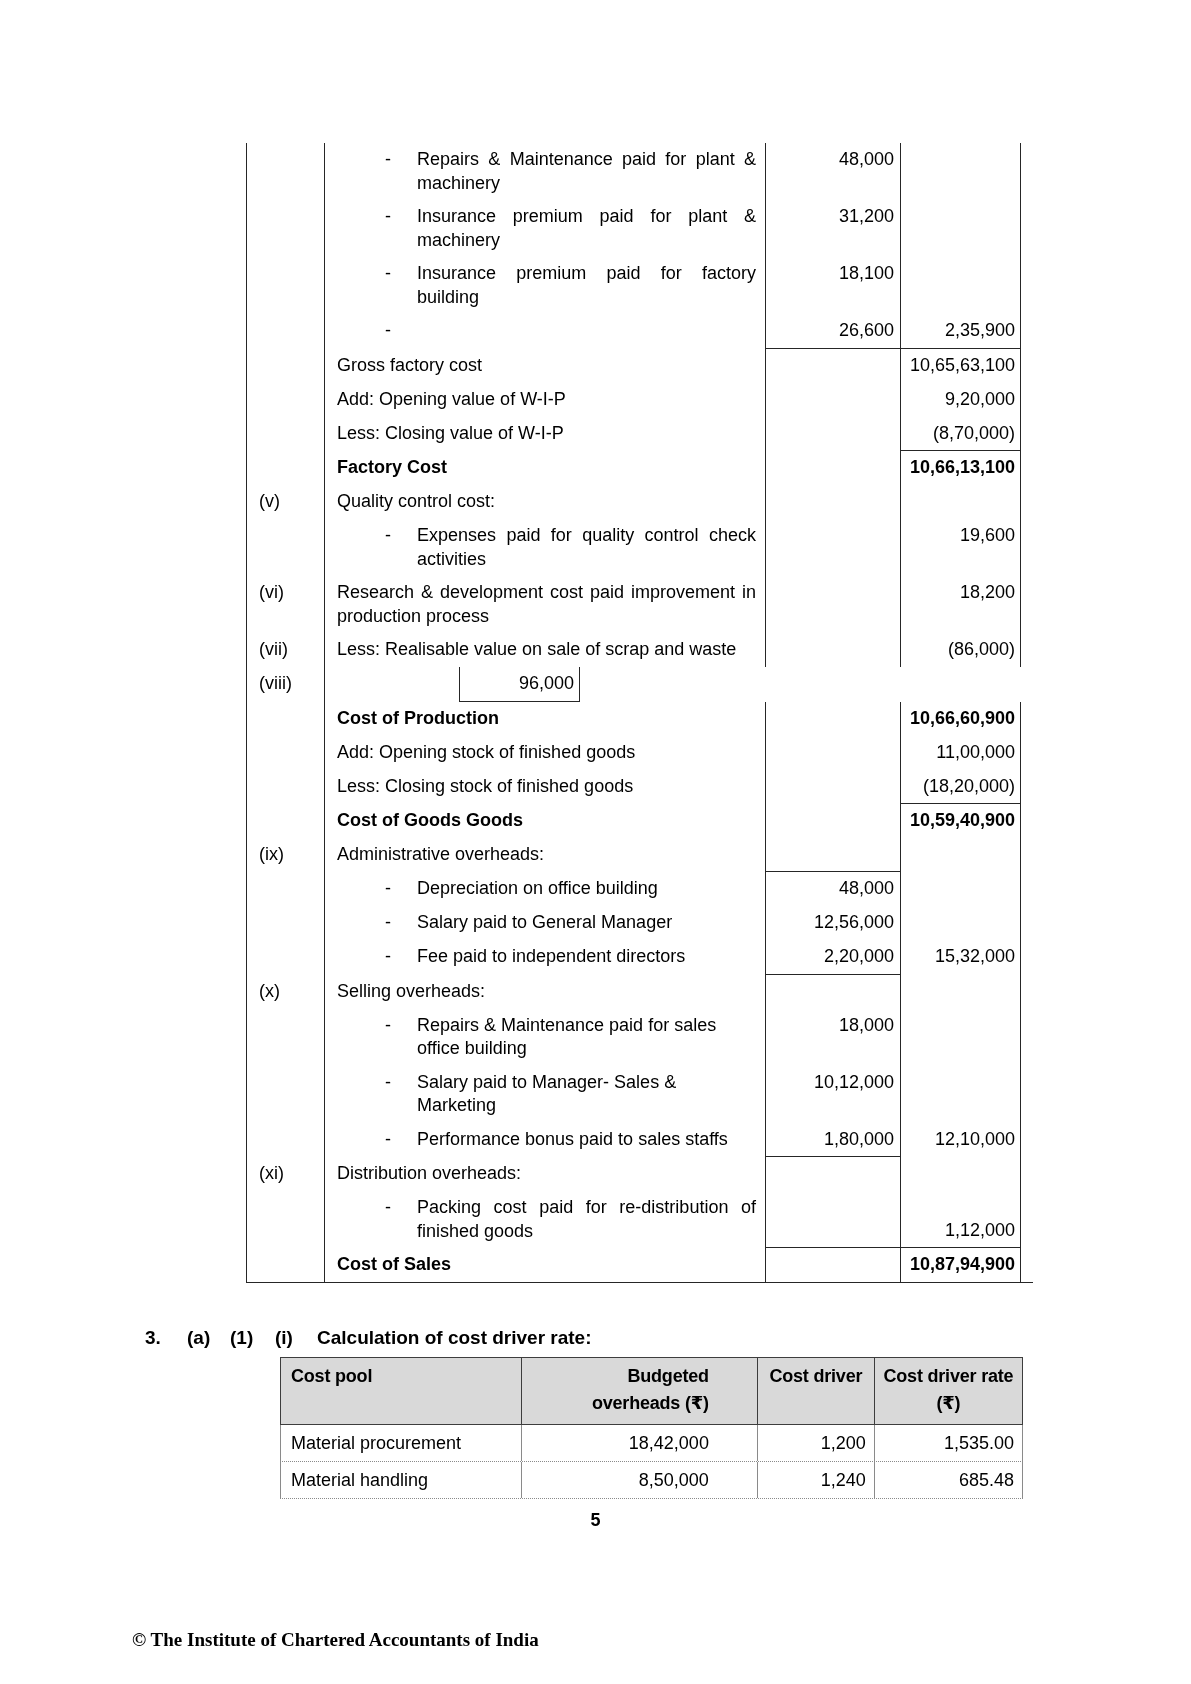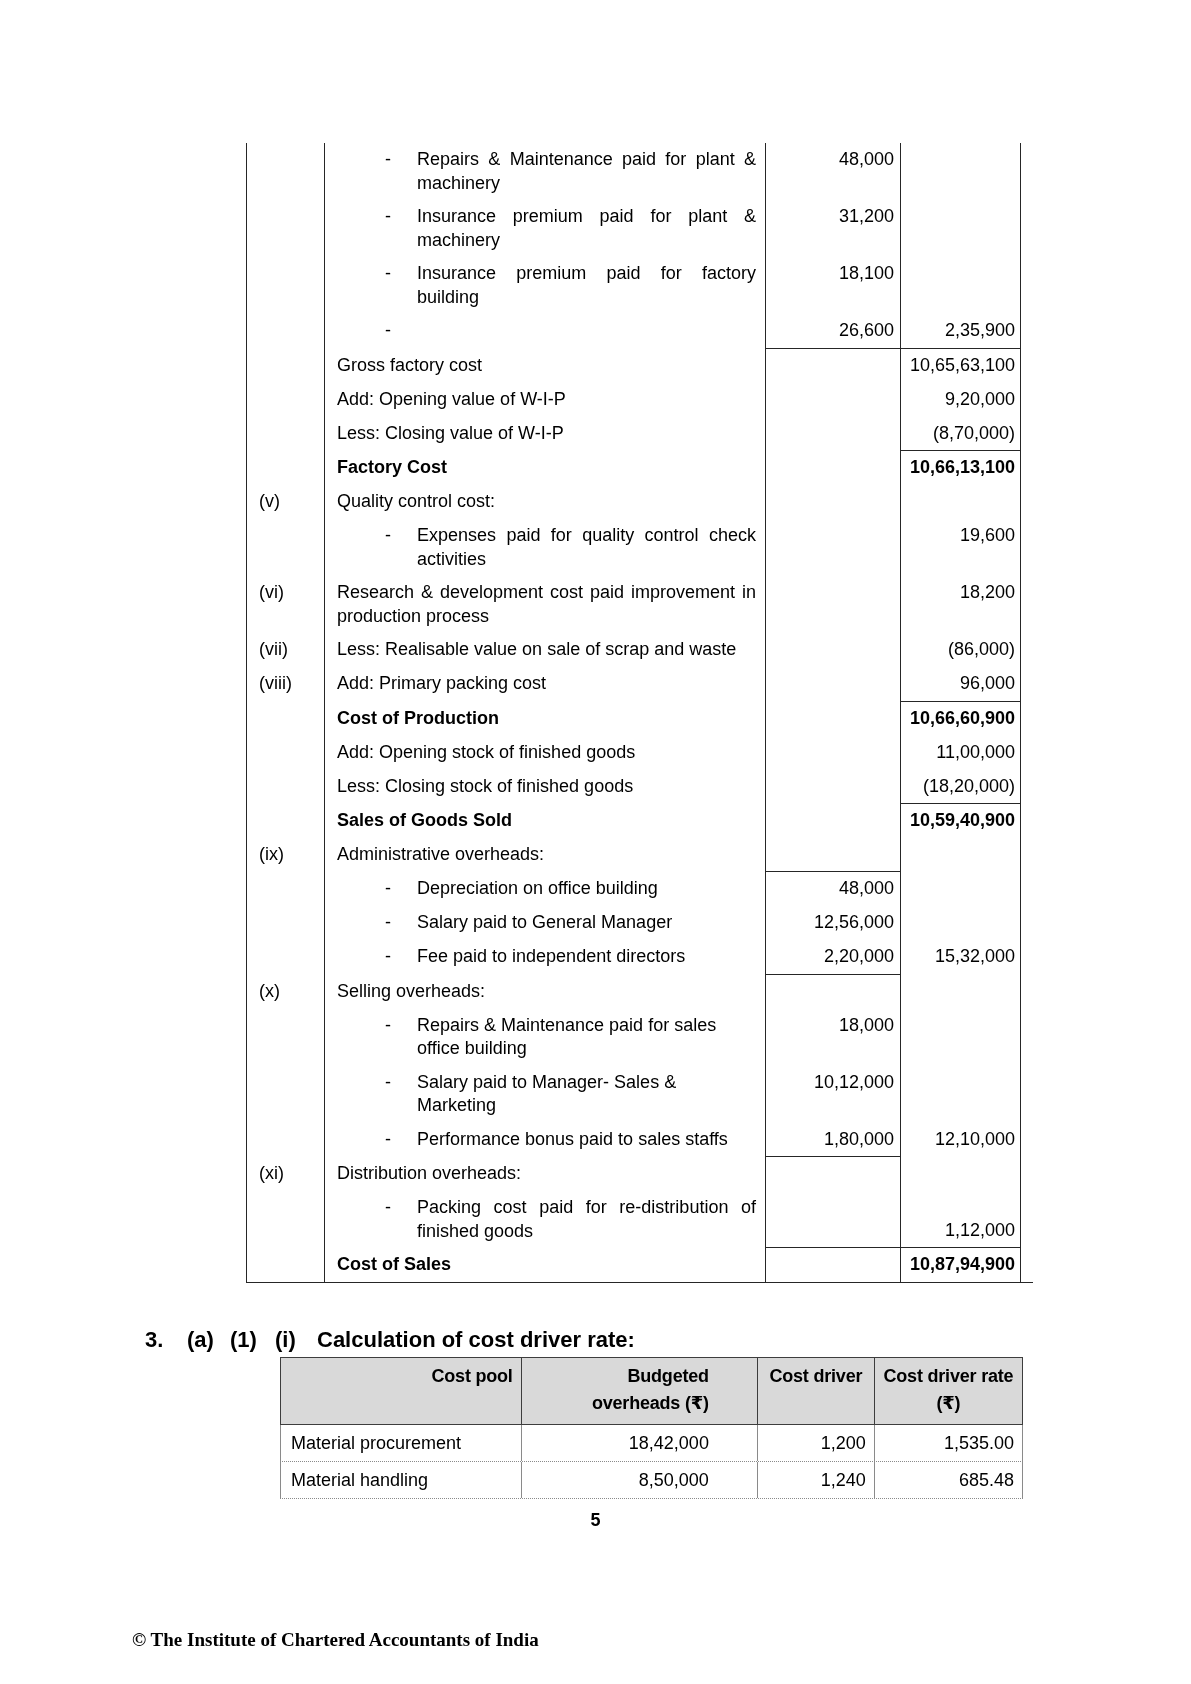--- a/index.html
+++ b/index.html
@@ -33,34 +33,34 @@
   #cost-sheet .t1row:nth-child(16) .c-a2,
   #cost-sheet .t1row:nth-child(18) .c-a1,
   #cost-sheet .t1row:nth-child(21) .c-a1,
   #cost-sheet .t1row:nth-child(25) .c-a1{border-bottom:1.4px solid var(--ln);}
   
   #cost-sheet .t1row:nth-child(4) .c-a1,
   #cost-sheet .t1row:nth-child(4) .c-a2,
   #cost-sheet .t1row:nth-child(27) .c-a2{align-items:flex-end;}
 
   
-  #q-heading{position:absolute;left:145px;top:1327px;font-weight:700;font-size:22px;
+  #q-heading{position:absolute;left:145px;top:1327px;font-weight:700;font-size:19px;
              white-space:nowrap;}
   #q-heading .h1{display:inline-block;width:42px;}
   #q-heading .h2{display:inline-block;width:43px;}
   #q-heading .h3{display:inline-block;width:45px;}
   #q-heading .h4{display:inline-block;width:42px;}
 
   
   #driver-table{position:absolute;left:280px;top:1357px;width:743px;font-size:18px;}
   .t2head{display:flex;background:var(--hb);border:1.4px solid var(--hl);}
   .t2head>div{box-sizing:border-box;font-weight:700;line-height:27px;
               padding:5px 8px;white-space:pre-line;letter-spacing:-0.2px;min-height:66px;}
   .t2head>div+div{border-left:1.4px solid var(--hl);}
-  .t2c1{width:253px;text-align:right;padding-left:10px !important;}
+  .t2c1{width:253px;text-align:left;padding-left:10px !important;}
   .t2c2{width:207px;text-align:right;}
   .t2c3{width:123px;text-align:center;margin-left:40px;}
   .t2c4{width:156px;text-align:center;}
   .t2row{display:flex;min-height:36px;border-left:1.4px solid var(--gr);
          border-right:1.4px solid var(--gr);border-bottom:1.4px dotted var(--gr);}
   .t2row>div{box-sizing:border-box;display:flex;align-items:center;padding:2px 8px;}
   .t2row>div+div{border-left:1.4px solid var(--gr);}
   .t2row .t2c1{justify-content:flex-start;padding-left:10px;}
   .t2row .t2c2,.t2row .t2c3,.t2row .t2c4{justify-content:flex-end;}
 
@@ -156,21 +156,20 @@
       <div class="cell c-a2">18,200</div>
     </div>
     <div class="t1row">
       <div class="cell c-idx">(vii)</div>
       <div class="cell c-desc">Less: Realisable value on sale of scrap and waste</div>
       <div class="cell c-a1"></div>
       <div class="cell c-a2">(86,000)</div>
     </div>
     <div class="t1row">
       <div class="cell c-idx">(viii)</div>
-      <div class="cell c-desc">Add: Primary packing cost</div>
       <div class="cell c-a1"></div>
       <div class="cell c-a2">96,000</div>
     </div>
     <div class="t1row bold">
       <div class="cell c-idx"></div>
       <div class="cell c-desc">Cost of Production</div>
       <div class="cell c-a1"></div>
       <div class="cell c-a2">10,66,60,900</div>
     </div>
     <div class="t1row">
@@ -180,21 +179,21 @@
       <div class="cell c-a2">11,00,000</div>
     </div>
     <div class="t1row">
       <div class="cell c-idx"></div>
       <div class="cell c-desc">Less: Closing stock of finished goods</div>
       <div class="cell c-a1"></div>
       <div class="cell c-a2">(18,20,000)</div>
     </div>
     <div class="t1row bold">
       <div class="cell c-idx"></div>
-      <div class="cell c-desc">Sales of Goods Sold</div>
+      <div class="cell c-desc">Cost of Goods Goods</div>
       <div class="cell c-a1"></div>
       <div class="cell c-a2">10,59,40,900</div>
     </div>
     <div class="t1row">
       <div class="cell c-idx">(ix)</div>
       <div class="cell c-desc">Administrative overheads:</div>
       <div class="cell c-a1"></div>
       <div class="cell c-a2"></div>
     </div>
     <div class="t1row">

